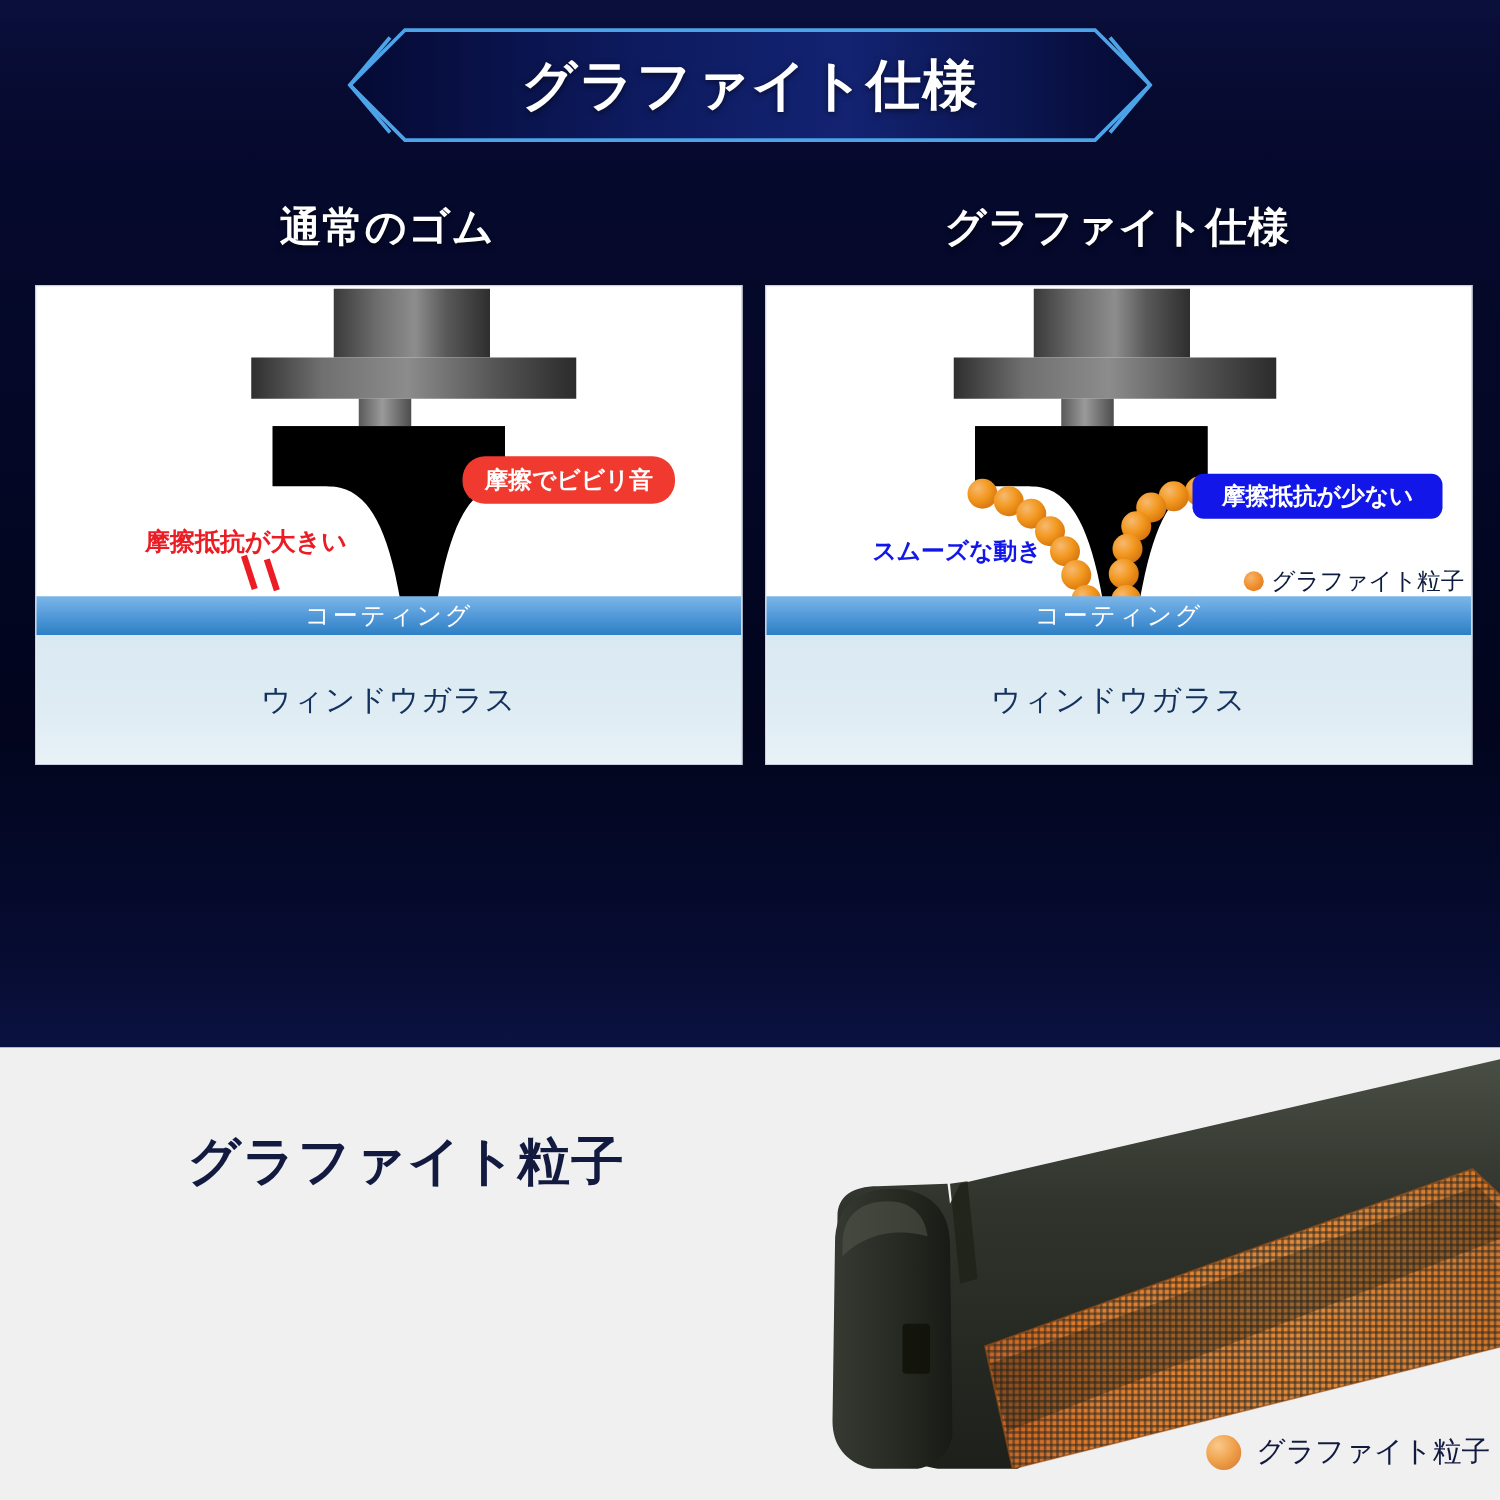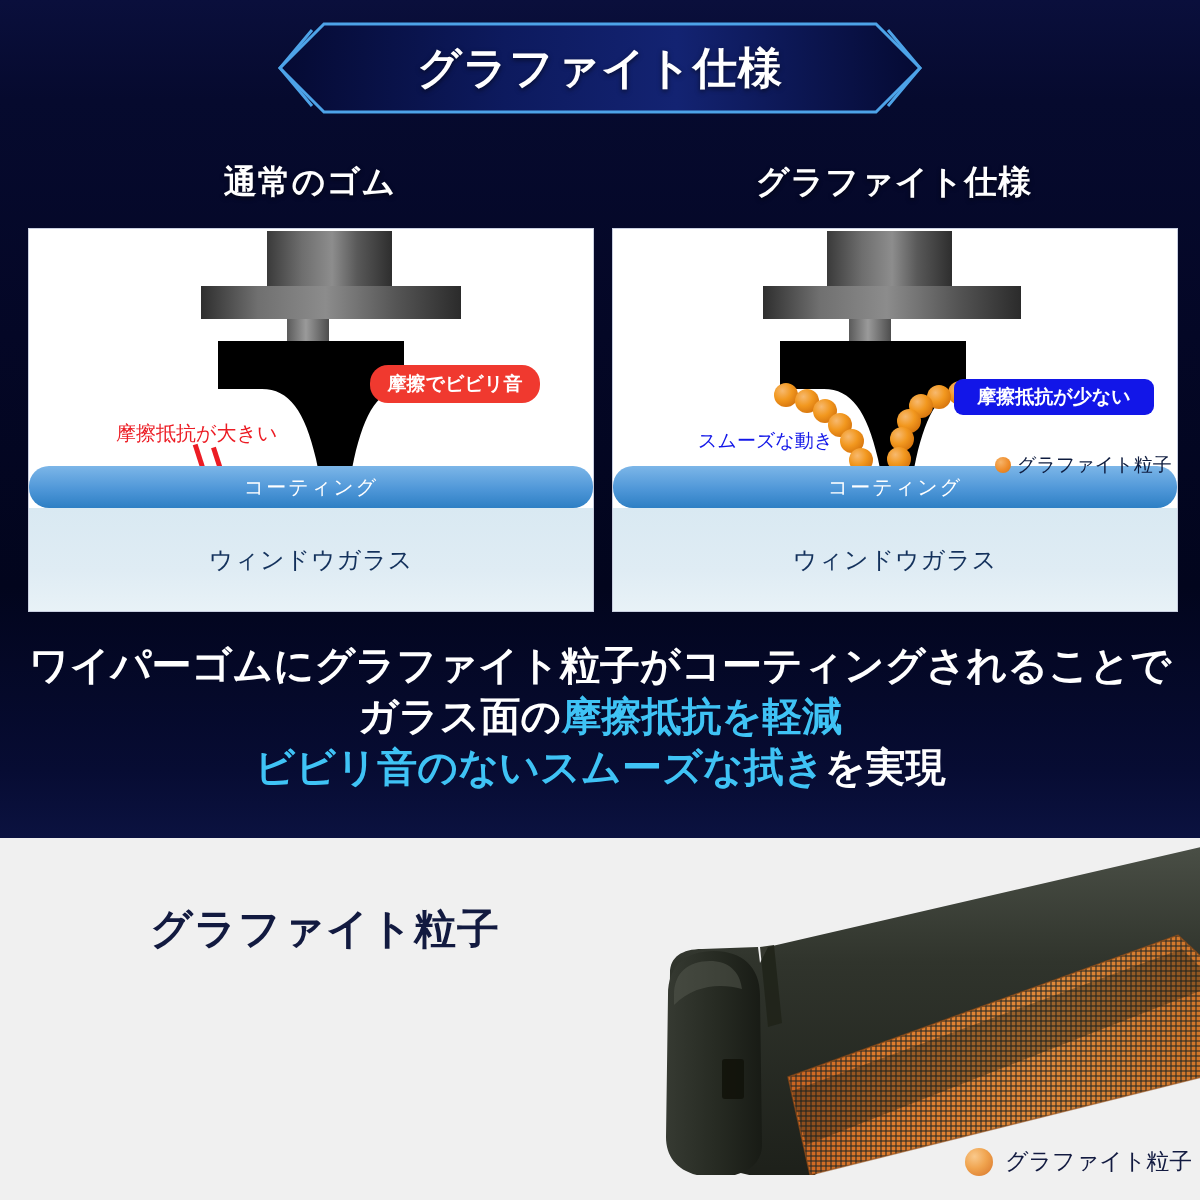--- a/index.html
+++ b/index.html
@@ -41,25 +41,24 @@
 
   
   .card{
     position:absolute;top:228px;height:382px;background:#ffffff;
     overflow:hidden;border:1px solid #c9cfe0;
   }
   .card.left{left:28px;width:564px;}
   .card.right{left:612px;width:564px;}
 
   .coating{
-    position:absolute;left:0;bottom:103px;width:100%;height:42px;
+    position:absolute;left:0;bottom:103px;width:100%;height:31px;
     background:linear-gradient(180deg,#7cb6e8 0%,#4f97d8 55%,#2d7fc4 100%);
     color:#ffffff;font-size:20px;display:flex;align-items:center;justify-content:center;
     letter-spacing:2px;
-    border-radius:20px;
   }
   .glass{
     position:absolute;left:0;bottom:0;width:100%;height:103px;
     background:linear-gradient(180deg,#d9e9f2 0%,#dfecf4 60%,#e8f2f7 100%);
     color:#13315c;font-size:24px;display:flex;align-items:center;justify-content:center;
     box-sizing:border-box;letter-spacing:1px;
   }
 
   .blade-wrap{position:absolute;left:0;top:0;width:564px;height:382px;}
 
@@ -72,21 +71,21 @@
     left:370px;top:365px;width:170px;height:38px;border-radius:18px;
     background:#f0392f;font-size:19px;
   }
   .badge-blue{
     left:954px;top:379px;width:200px;height:36px;border-radius:9px;
     background:#1216e8;font-size:19px;
   }
 
   
   .arrow-label{
-    position:absolute;font-weight:normal;white-space:nowrap;
+    position:absolute;font-weight:bold;white-space:nowrap;
   }
   .arrow-label.red{left:116px;top:420px;color:#ec1c24;font-size:20px;}
   .arrow-label.blue{left:698px;top:428px;color:#1216e8;font-size:19px;}
 
   
   .particle-callout{
     position:absolute;left:995px;top:452px;display:flex;align-items:center;gap:6px;
     font-size:19px;color:#0d1b3e;white-space:nowrap;
   }
   .dot-orange{
@@ -267,25 +266,20 @@
     </div>
 
     <div class="badge badge-blue">摩擦抵抗が少ない</div>
     <div class="arrow-label blue">スムーズな動き</div>
 
     <div class="particle-callout">
       <span class="dot-orange"></span>
       <span>グラファイト粒子</span>
     </div>
 
-    <div class="copy">
-      <div>ワイパーゴムにグラファイト粒子がコーティングされることで</div>
-      <div><span>ガラス面の</span><span class="hl">摩擦抵抗を軽減</span></div>
-      <div><span class="hl">ビビリ音のない</span><span class="hl">スムーズな拭き</span><span>を実現</span></div>
-    </div>
   </div>
 
   <div class="bottom-section">
     <div class="bottom-title">グラファイト粒子</div>
   </div>
 
   <div class="photo">
     <svg width="600" height="330" viewBox="0 0 600 330">
       <defs>
         <linearGradient id="rubTop" x1="0" y1="0" x2="0" y2="1">

